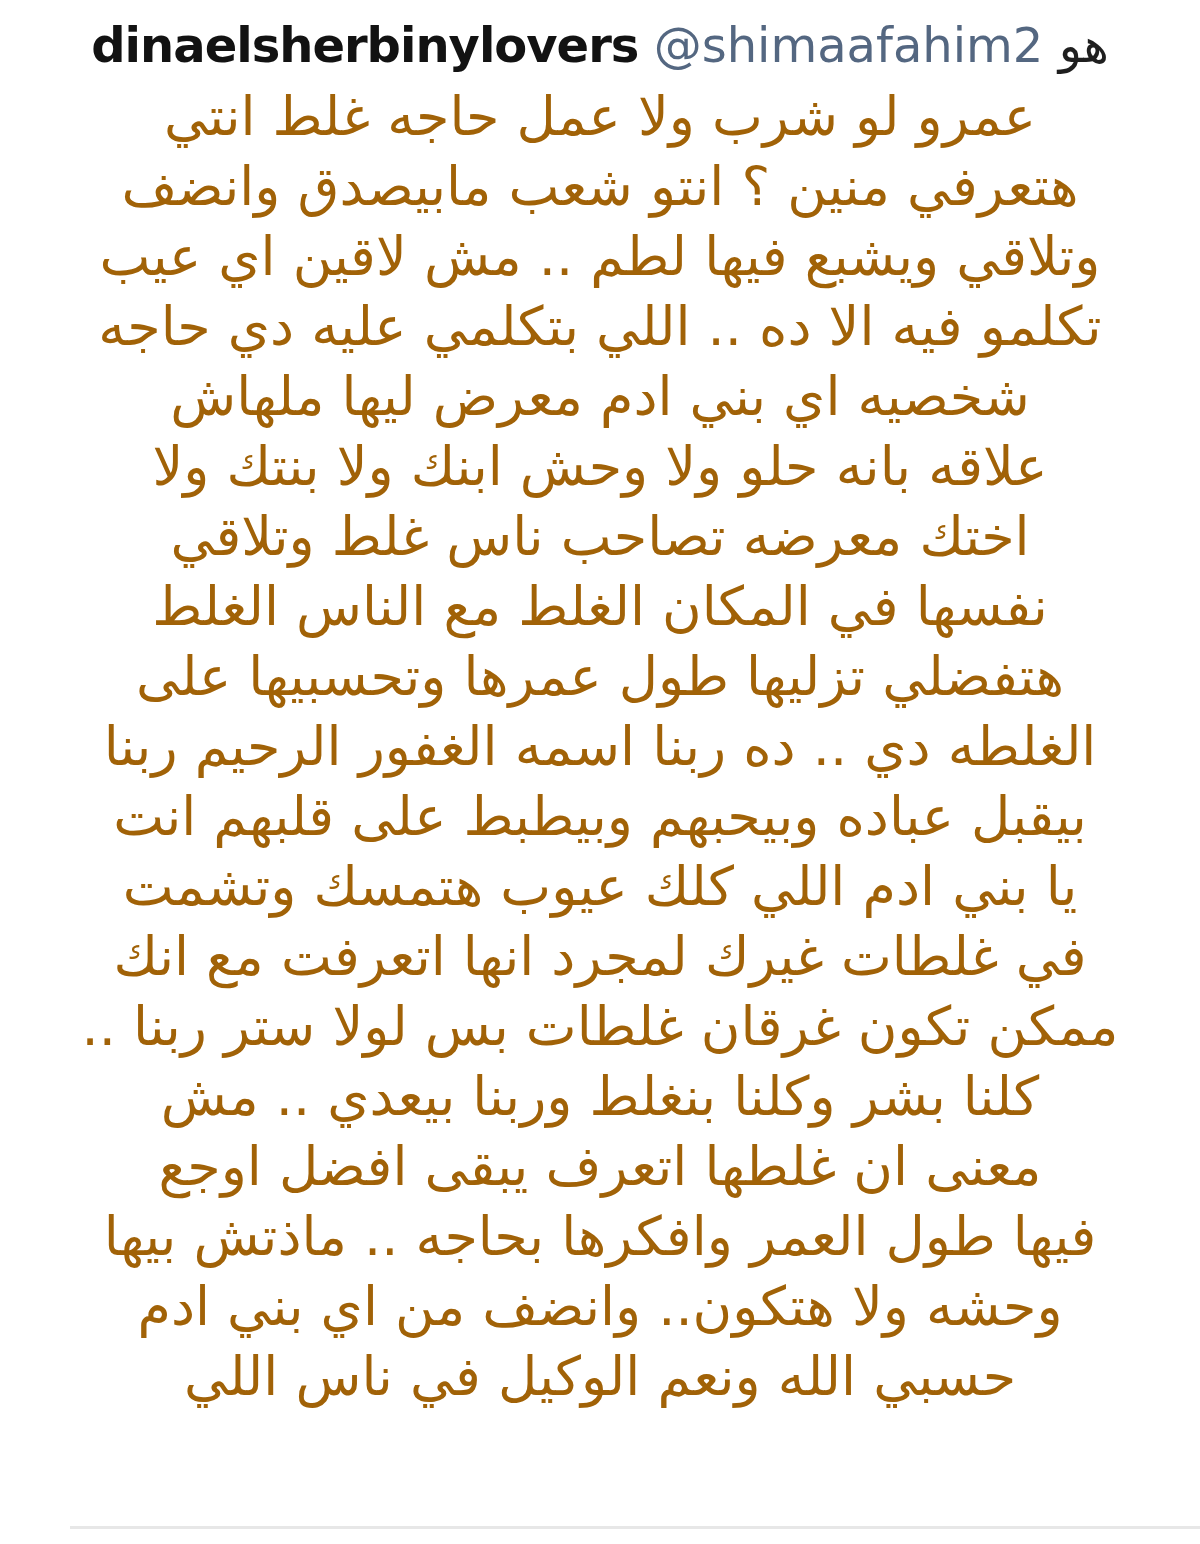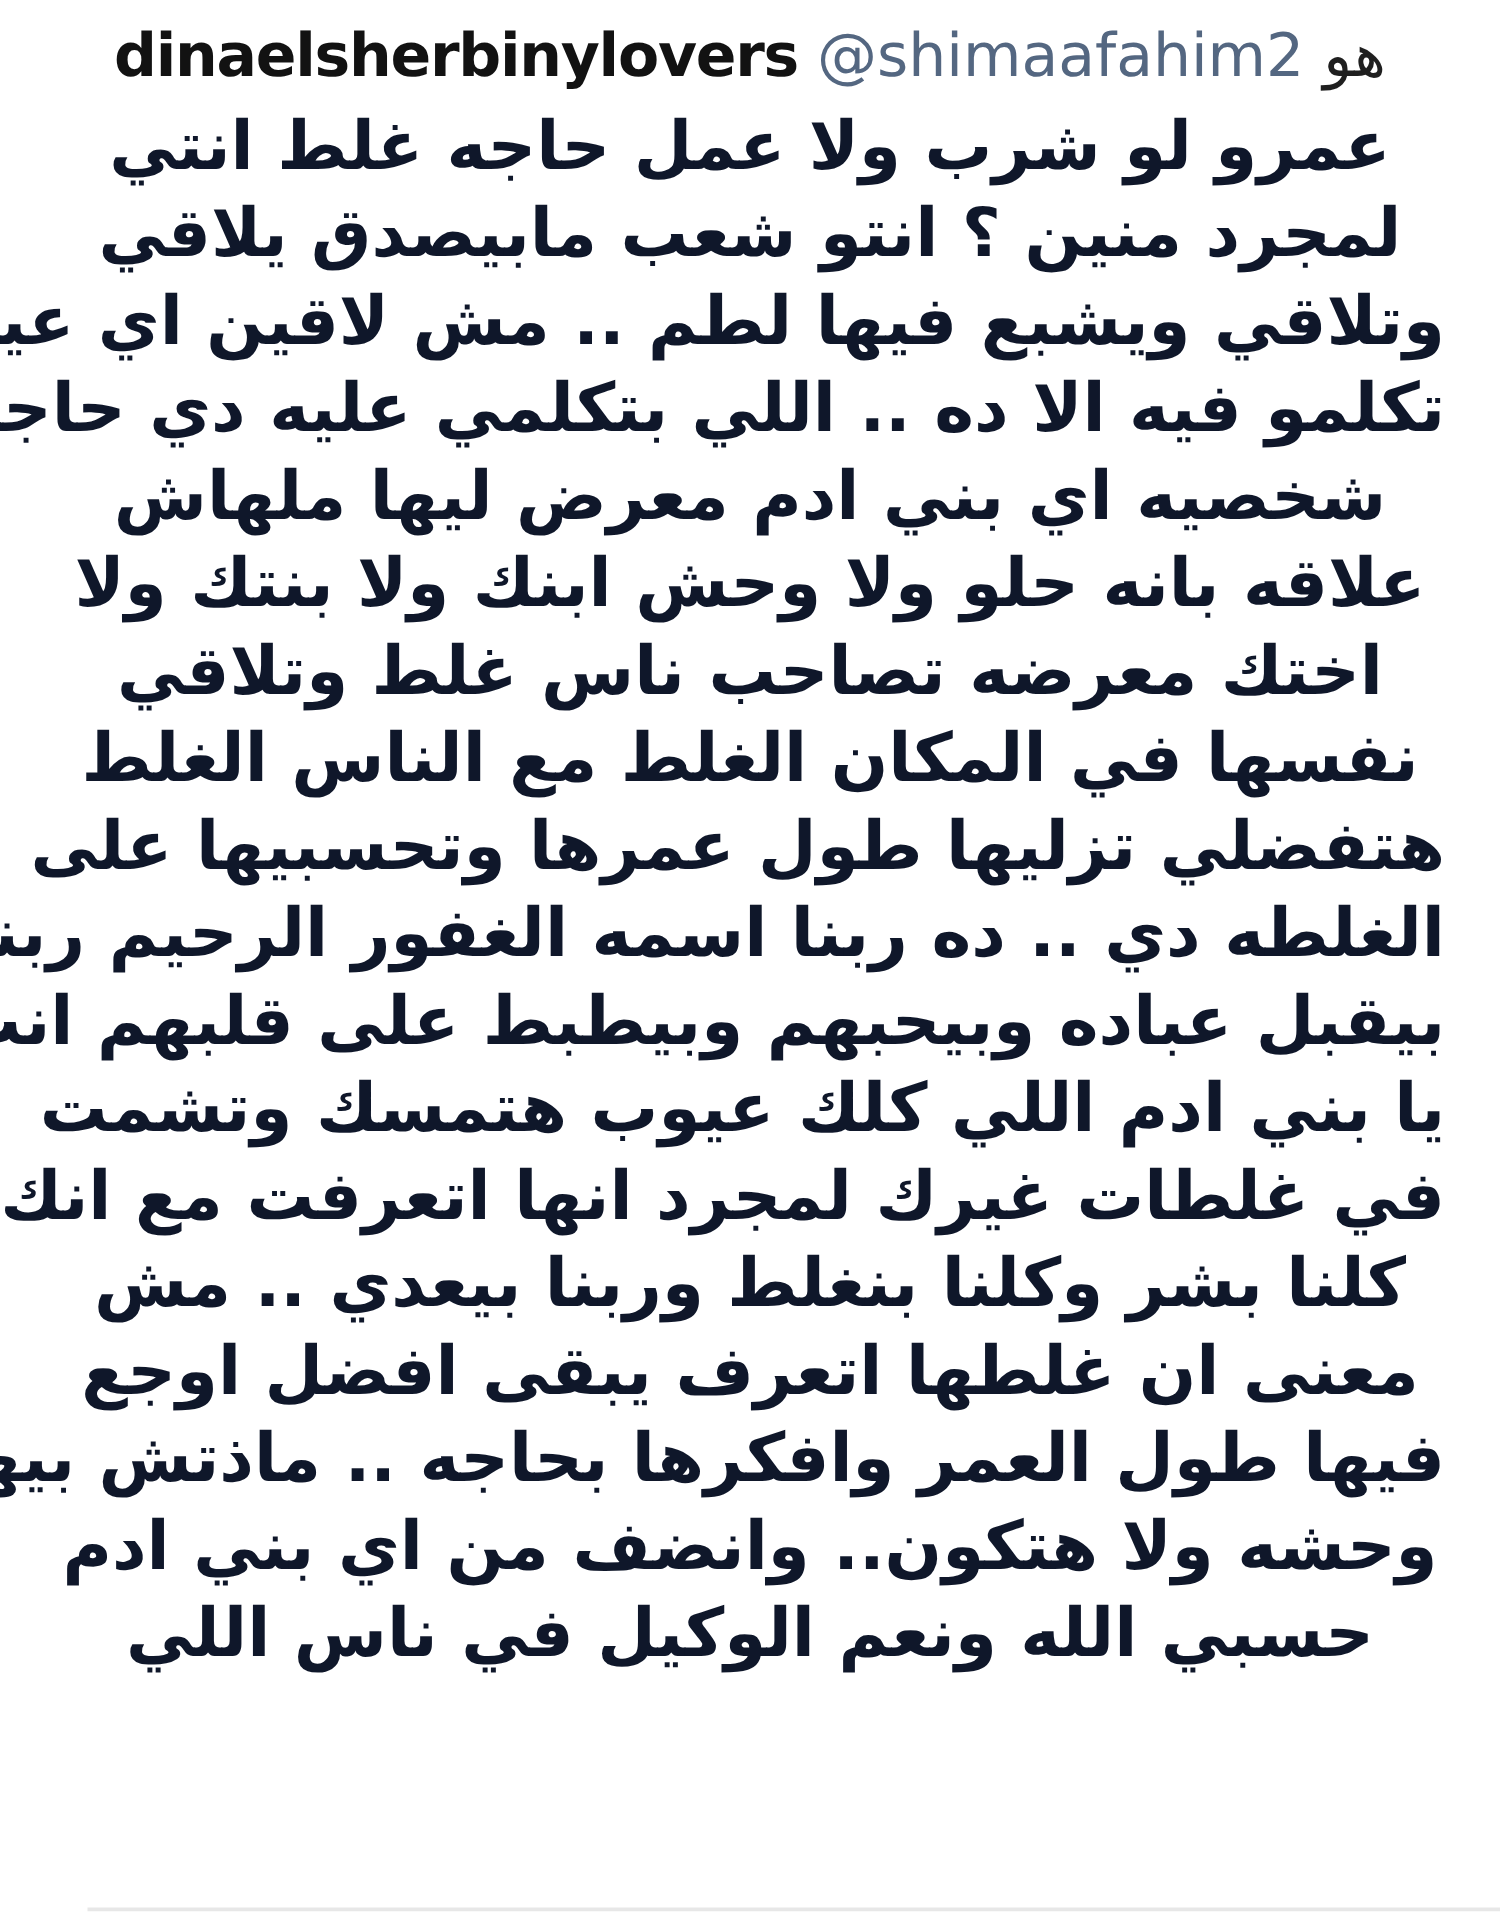--- a/index.html
+++ b/index.html
@@ -42,22 +42,22 @@
   .lead-word {
     color: #1f1f1f;
   }
   .line {
     direction: rtl;
     text-align: center;
     white-space: nowrap;
     font-size: 54px;
     line-height: 70px;
     height: 70px;
-    font-weight: 700;
-    color: #0f172a;
+    font-weight: 400;
+    color: #a16207;
   }
   .divider {
     position: absolute;
     top: 1526px;
     left: 70px;
     right: 0;
     height: 3px;
     background: #e7e7e7;
   }
 </style>
@@ -66,32 +66,33 @@
 
 <div class="comment">
   <div class="first-line">
     <span class="username">dinaelsherbinylovers</span>
     <span> </span>
     <span class="mention">@shimaafahim2</span>
     <span> </span>
     <span class="lead-word">هو</span>
   </div>
   <div class="line">عمرو لو شرب ولا عمل حاجه غلط انتي</div>
-  <div class="line">لمجرد منين ؟ انتو شعب مابيصدق يلاقي</div>
+  <div class="line">هتعرفي منين ؟ انتو شعب مابيصدق وانضف</div>
   <div class="line">وتلاقي ويشبع فيها لطم .. مش لاقين اي عيب</div>
   <div class="line">تكلمو فيه الا ده .. اللي بتكلمي عليه دي حاجه</div>
   <div class="line">شخصيه اي بني ادم معرض ليها ملهاش</div>
   <div class="line">علاقه بانه حلو ولا وحش ابنك ولا بنتك ولا</div>
   <div class="line">اختك معرضه تصاحب ناس غلط وتلاقي</div>
   <div class="line">نفسها في المكان الغلط مع الناس الغلط</div>
   <div class="line">هتفضلي تزليها طول عمرها وتحسبيها على</div>
   <div class="line">الغلطه دي .. ده ربنا اسمه الغفور الرحيم ربنا</div>
   <div class="line">بيقبل عباده وبيحبهم وبيطبط على قلبهم انت</div>
   <div class="line">يا بني ادم اللي كلك عيوب هتمسك وتشمت</div>
   <div class="line">في غلطات غيرك لمجرد انها اتعرفت مع انك</div>
+  <div class="line">ممكن تكون غرقان غلطات بس لولا ستر ربنا ..</div>
   <div class="line">كلنا بشر وكلنا بنغلط وربنا بيعدي .. مش</div>
   <div class="line">معنى ان غلطها اتعرف يبقى افضل اوجع</div>
   <div class="line">فيها طول العمر وافكرها بحاجه .. ماذتش بيها</div>
   <div class="line">وحشه ولا هتكون.. وانضف من اي بني ادم</div>
   <div class="line">حسبي الله ونعم الوكيل في ناس اللي</div>
 </div>
 
 <div class="divider"></div>
 
 </body></html>

